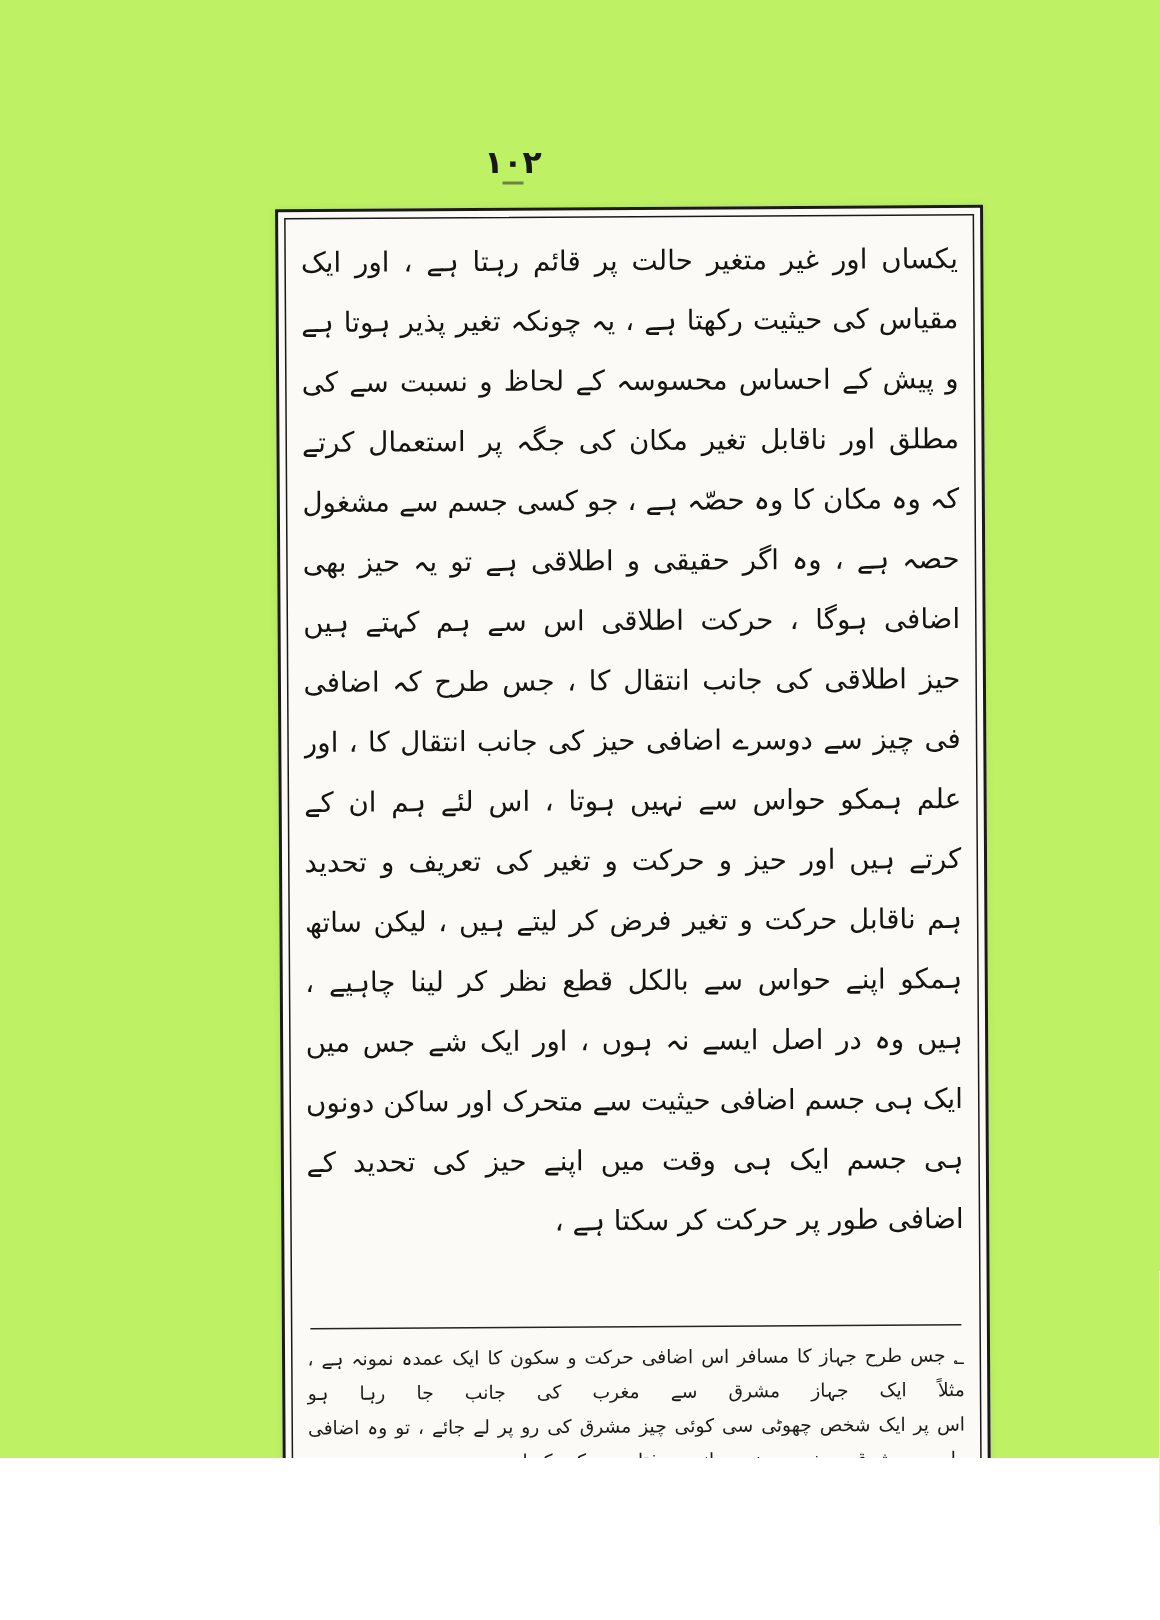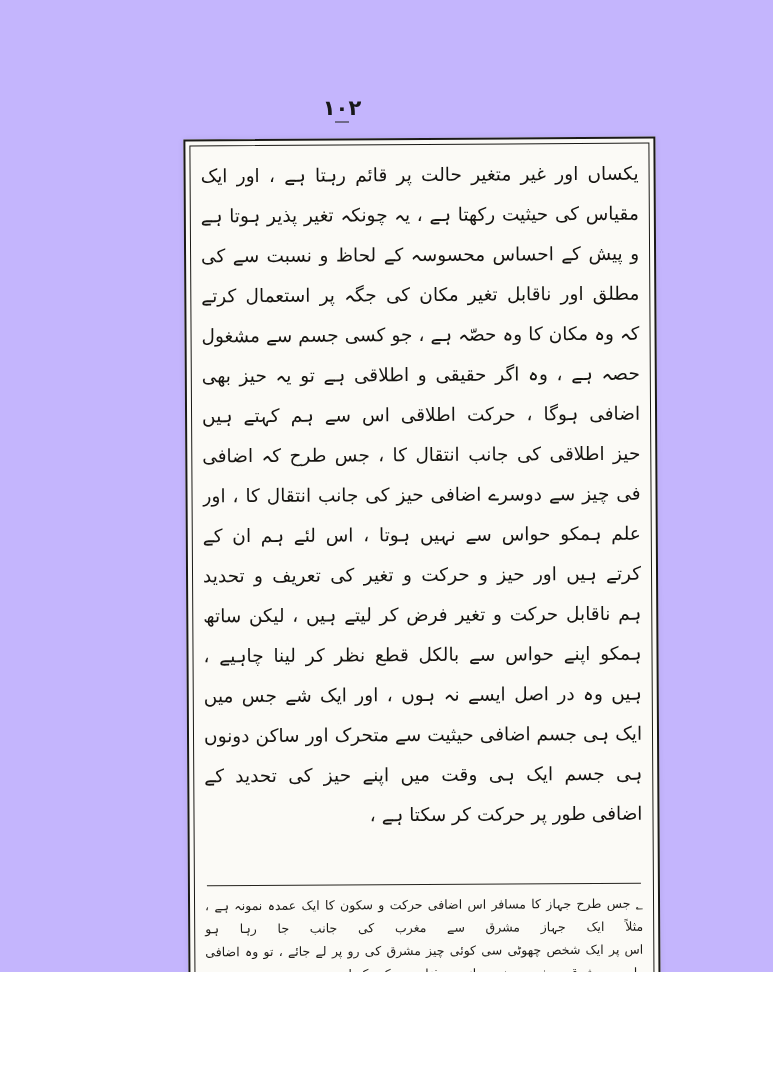--- a/index.html
+++ b/index.html
@@ -5,21 +5,21 @@
   html, body {
     margin: 0;
     padding: 0;
     background: #ffffff;
     font-family: "DejaVu Sans", sans-serif;
   }
   .scan-page {
     position: relative;
     width: 773px;
     height: 972px;
-    background: #c4b5fd;
+    background: #bef264;
     overflow: hidden;
   }
   .page-number {
     position: absolute;
     top: 96px;
     left: 312px;
     width: 60px;
     text-align: center;
     font-size: 21px;
     font-weight: bold;

